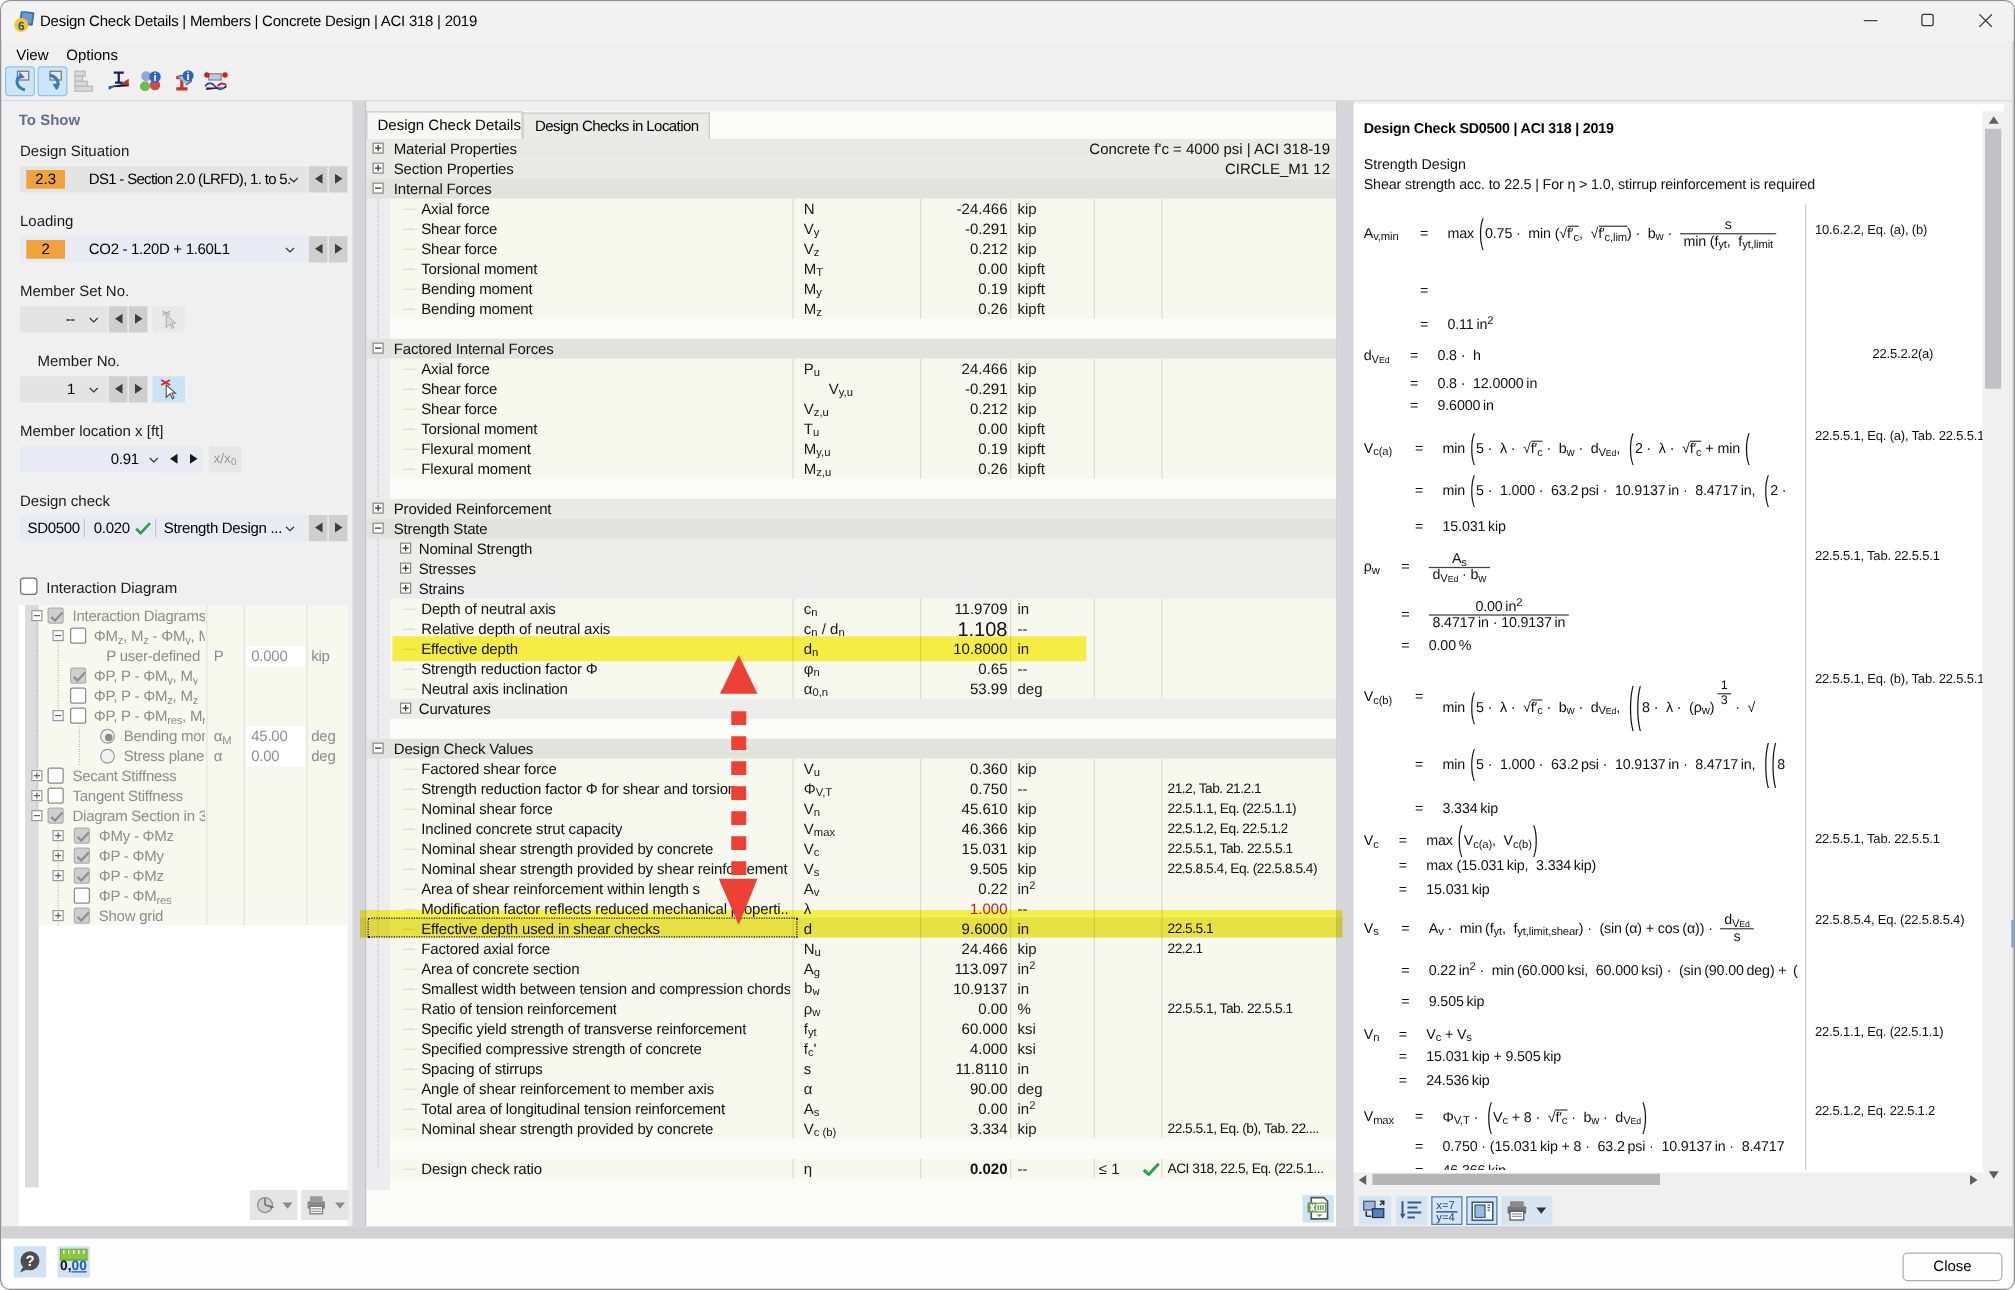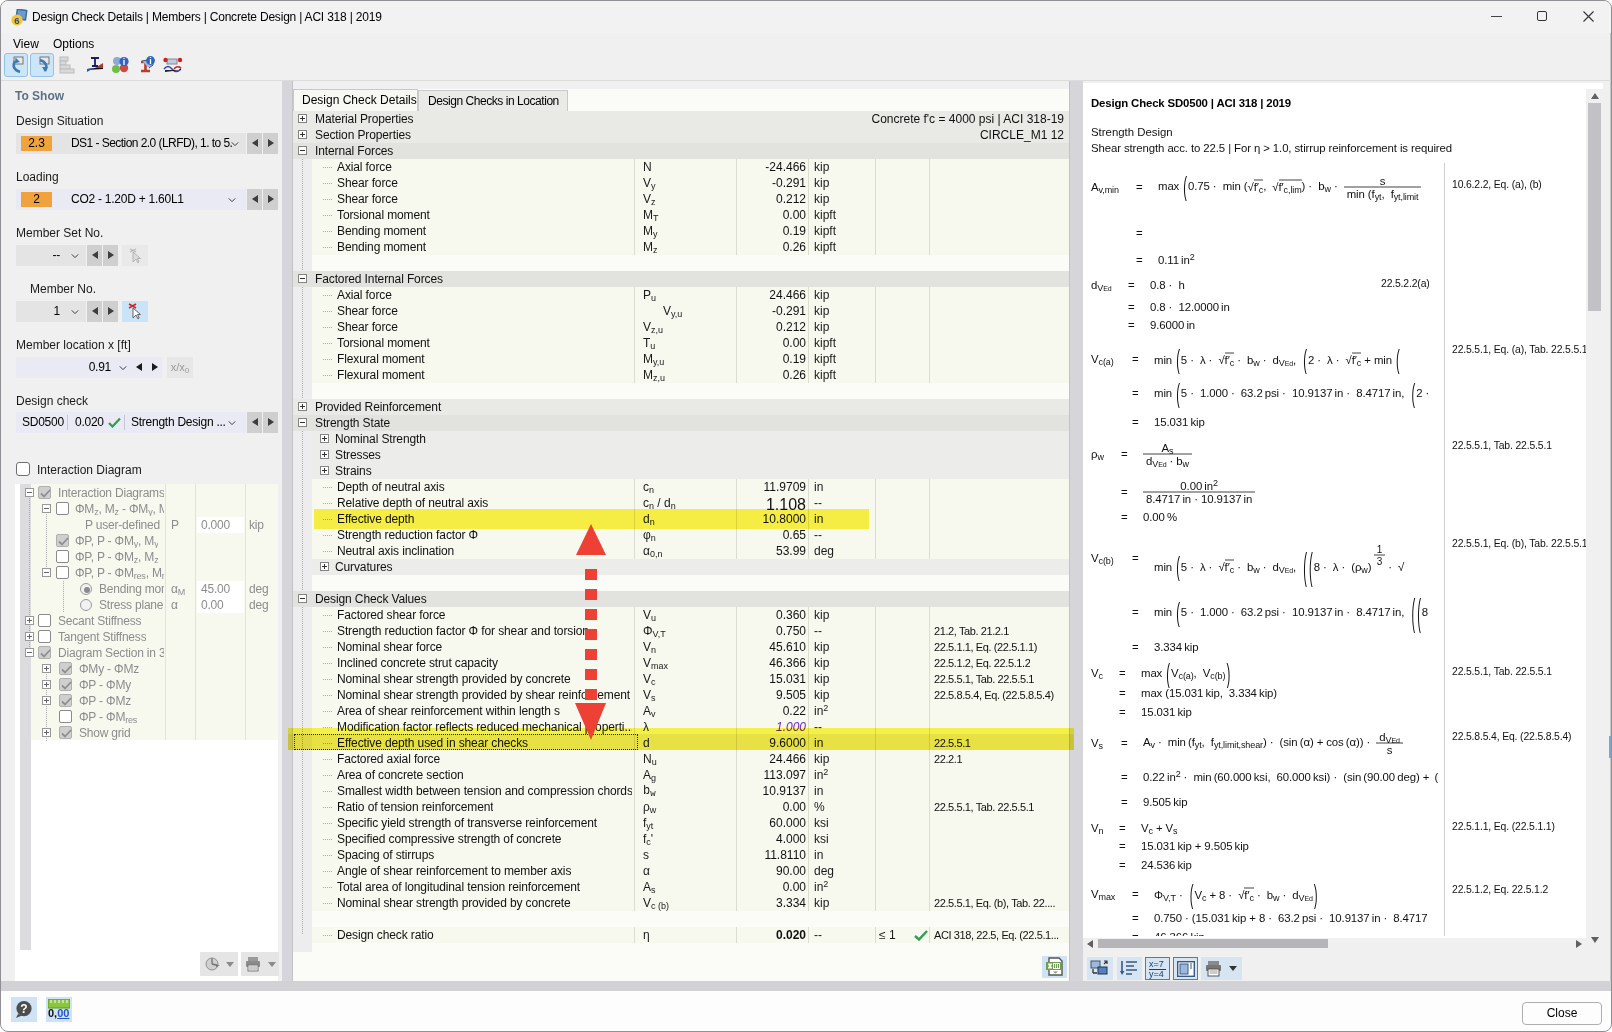--- a/index.html
+++ b/index.html
@@ -572,21 +572,21 @@
 <div class="a" style="left:311px;top:702px;width:757px;height:16px;background:#f7f8ee;"></div>
 <div class="doth" style="left:322px;top:710px;width:10px;"></div>
 <div class="a lbl12 tl" style="left:336px;top:703px;max-width:295px;overflow:hidden;">Area of shear reinforcement within length s</div>
 <div class="a lbl12" style="left:642px;top:703px;">A<sub>v</sub></div>
 <div class="a" style="left:737px;top:703px;width:68px;text-align:right;font-size:12px;color:#111;">0.22</div>
 <div class="a lbl12" style="left:813px;top:703px;">in<sup>2</sup></div>
 <div class="a" style="left:311px;top:718px;width:757px;height:16px;background:#f7f8ee;"></div>
 <div class="doth" style="left:322px;top:726px;width:10px;"></div>
 <div class="a lbl12 tl" style="left:336px;top:719px;max-width:295px;overflow:hidden;">Modification factor reflects reduced mechanical properti...</div>
 <div class="a lbl12" style="left:642px;top:719px;">λ</div>
-<div class="a" style="left:737px;top:719px;width:68px;text-align:right;font-size:12px;color:#6d28d9;font-style:italic;">1.000</div>
+<div class="a" style="left:737px;top:719px;width:68px;text-align:right;font-size:12px;color:#b91c1c;">1.000</div>
 <div class="a lbl12" style="left:813px;top:719px;">--</div>
 <div class="a" style="left:311px;top:734px;width:757px;height:16px;background:#f7f8ee;"></div>
 <div class="doth" style="left:322px;top:742px;width:10px;"></div>
 <div class="a lbl12 tl" style="left:336px;top:735px;max-width:295px;overflow:hidden;">Effective depth used in shear checks</div>
 <div class="a lbl12" style="left:642px;top:735px;">d</div>
 <div class="a" style="left:737px;top:735px;width:68px;text-align:right;font-size:12px;color:#111;">9.6000</div>
 <div class="a lbl12" style="left:813px;top:735px;">in</div>
 <div class="a tl" style="left:933px;top:736px;max-width:134px;overflow:hidden;font-size:11px;letter-spacing:-0.4px;">22.5.5.1</div>
 <div class="a" style="left:311px;top:750px;width:757px;height:16px;background:#f7f8ee;"></div>
 <div class="doth" style="left:322px;top:758px;width:10px;"></div>
@@ -778,21 +778,21 @@
 <div class="fl" style="left:58px;top:704px;transform:translateY(-50%);">24.536 kip</div>
 <div class="fl" style="left:8px;top:733px;transform:translateY(-50%);">V<sub>max</sub></div>
 <div class="fl" style="left:49px;top:733px;transform:translateY(-50%);">=</div>
 <div class="fl" style="left:71px;top:733px;transform:translateY(-50%);">Φ<sub>V,T</sub>&nbsp;·&nbsp;&nbsp;<span class="bigp">(</span>V<sub>c</sub>&nbsp;+&nbsp;8&nbsp;·&nbsp;&nbsp;<span class="sq">√<span class="sqt">f′<sub>c</sub></span></span>&nbsp;·&nbsp;&nbsp;b<sub>w</sub>&nbsp;·&nbsp;&nbsp;d<sub>V<span style="font-size:7px">Ed</span></sub><span class="bigp">)</span></div>
 <div class="fl" style="left:49px;top:757px;transform:translateY(-50%);">=</div>
 <div class="fl" style="left:71px;top:757px;transform:translateY(-50%);">0.750&nbsp;·&nbsp;(15.031 kip&nbsp;+&nbsp;8&nbsp;·&nbsp;&nbsp;63.2 psi&nbsp;·&nbsp;&nbsp;10.9137 in&nbsp;·&nbsp;&nbsp;8.4717</div>
 <div class="fl" style="left:49px;top:776px;transform:translateY(-50%);">=</div>
 <div class="fl" style="left:71px;top:776px;transform:translateY(-50%);">46.366 kip</div>
 </div>
 <div class="ref" style="left:1451px;top:178px;position:absolute;">10.6.2.2, Eq. (a), (b)</div>
-<div class="ref" style="left:1380px;top:277px;position:absolute;">22.5.2.2(a)</div>
+<div class="ref" style="left:1497px;top:277px;position:absolute;">22.5.2.2(a)</div>
 <div class="ref" style="left:1451px;top:343px;position:absolute;">22.5.5.1, Eq. (a), Tab. 22.5.5.1</div>
 <div class="ref" style="left:1451px;top:439px;position:absolute;">22.5.5.1, Tab. 22.5.5.1</div>
 <div class="ref" style="left:1451px;top:537px;position:absolute;">22.5.5.1, Eq. (b), Tab. 22.5.5.1</div>
 <div class="ref" style="left:1451px;top:665px;position:absolute;">22.5.5.1, Tab. 22.5.5.1</div>
 <div class="ref" style="left:1451px;top:730px;position:absolute;">22.5.8.5.4, Eq. (22.5.8.5.4)</div>
 <div class="ref" style="left:1451px;top:820px;position:absolute;">22.5.1.1, Eq. (22.5.1.1)</div>
 <div class="ref" style="left:1451px;top:883px;position:absolute;">22.5.1.2, Eq. 22.5.1.2</div>
 <div class="a" style="left:1585px;top:88px;width:17px;height:860px;background:#f0f0f0;"></div>
 <div class="a" style="left:1590px;top:92px;width:0;height:0;border-style:solid;border-width:0 4px 6px 4px;border-color:transparent transparent #606060 transparent;"></div>
 <div class="a" style="left:1587px;top:102px;width:13px;height:208px;background:#c2c2c6;"></div>

